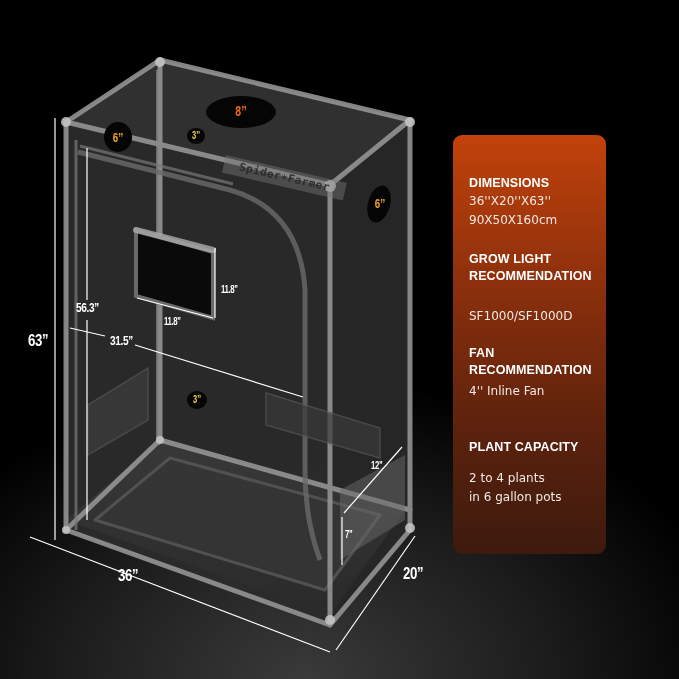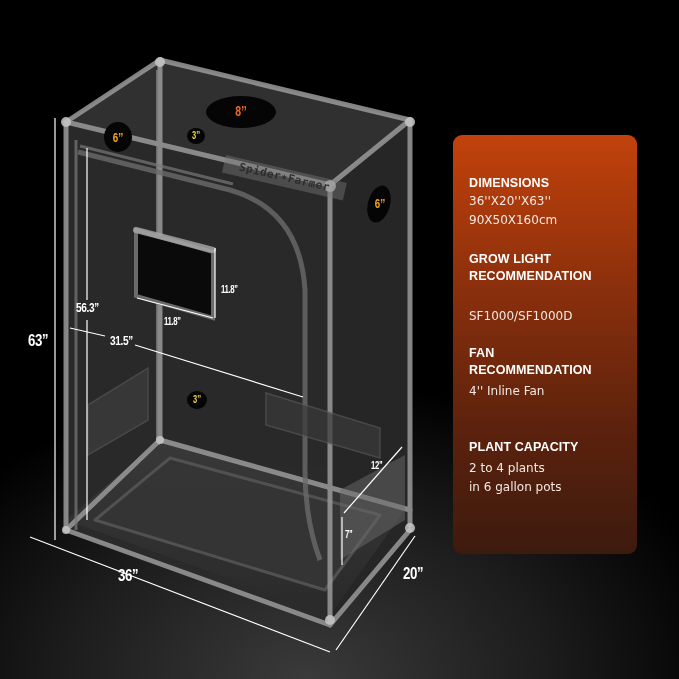--- a/index.html
+++ b/index.html
@@ -21,21 +21,21 @@
     transform: scaleX(0.75); transform-origin: center; white-space: nowrap; text-align: center;
   }
   .brand {
     position: absolute; left: 226px; top: 155px; width: 124px; height: 18px;
     background: rgba(120,120,120,0.45); color: rgba(40,40,40,0.9);
     font-family: "DejaVu Sans Mono", monospace; font-size: 11px; font-weight: bold;
     line-height: 18px; text-align: center; transform: rotate(13deg); transform-origin: left top;
     letter-spacing: 0.5px;
   }
   .panel {
-    position: absolute; left: 453px; top: 135px; width: 184px; height: 419px;
+    position: absolute; left: 453px; top: 135px; width: 153px; height: 419px;
     border-radius: 9px;
     background: linear-gradient(180deg, #c2420b 0%, #8d300c 35%, #5c220d 70%, #3d1a0e 100%);
     box-sizing: border-box; padding: 40px 0 0 16px; color: #fff;
   }
   .panel .sec { position: absolute; left: 16px; }
   .panel .heading {
     font-family: "Liberation Sans", sans-serif; font-weight: bold; font-size: 12.5px;
     line-height: 17px; letter-spacing: 0.1px;
   }
   .panel .value {
@@ -157,17 +157,17 @@
       <div class="heading">RECOMMENDATION</div>
       <div class="value" style="margin-top:22px;">SF1000/SF1000D</div>
     </div>
     <div class="sec" style="top:210px;">
       <div class="heading">FAN</div>
       <div class="heading">RECOMMENDATION</div>
       <div class="value" style="margin-top:3px;">4'' Inline Fan</div>
     </div>
     <div class="sec" style="top:304px;">
       <div class="heading">PLANT CAPACITY</div>
-      <div class="value" style="margin-top:3px;">2 to 4 plants</div>
+      <div class="value" style="margin-top:13px;">2 to 4 plants</div>
       <div class="value">in 6 gallon pots</div>
     </div>
   </div>
 </div>
 
 </body></html>

